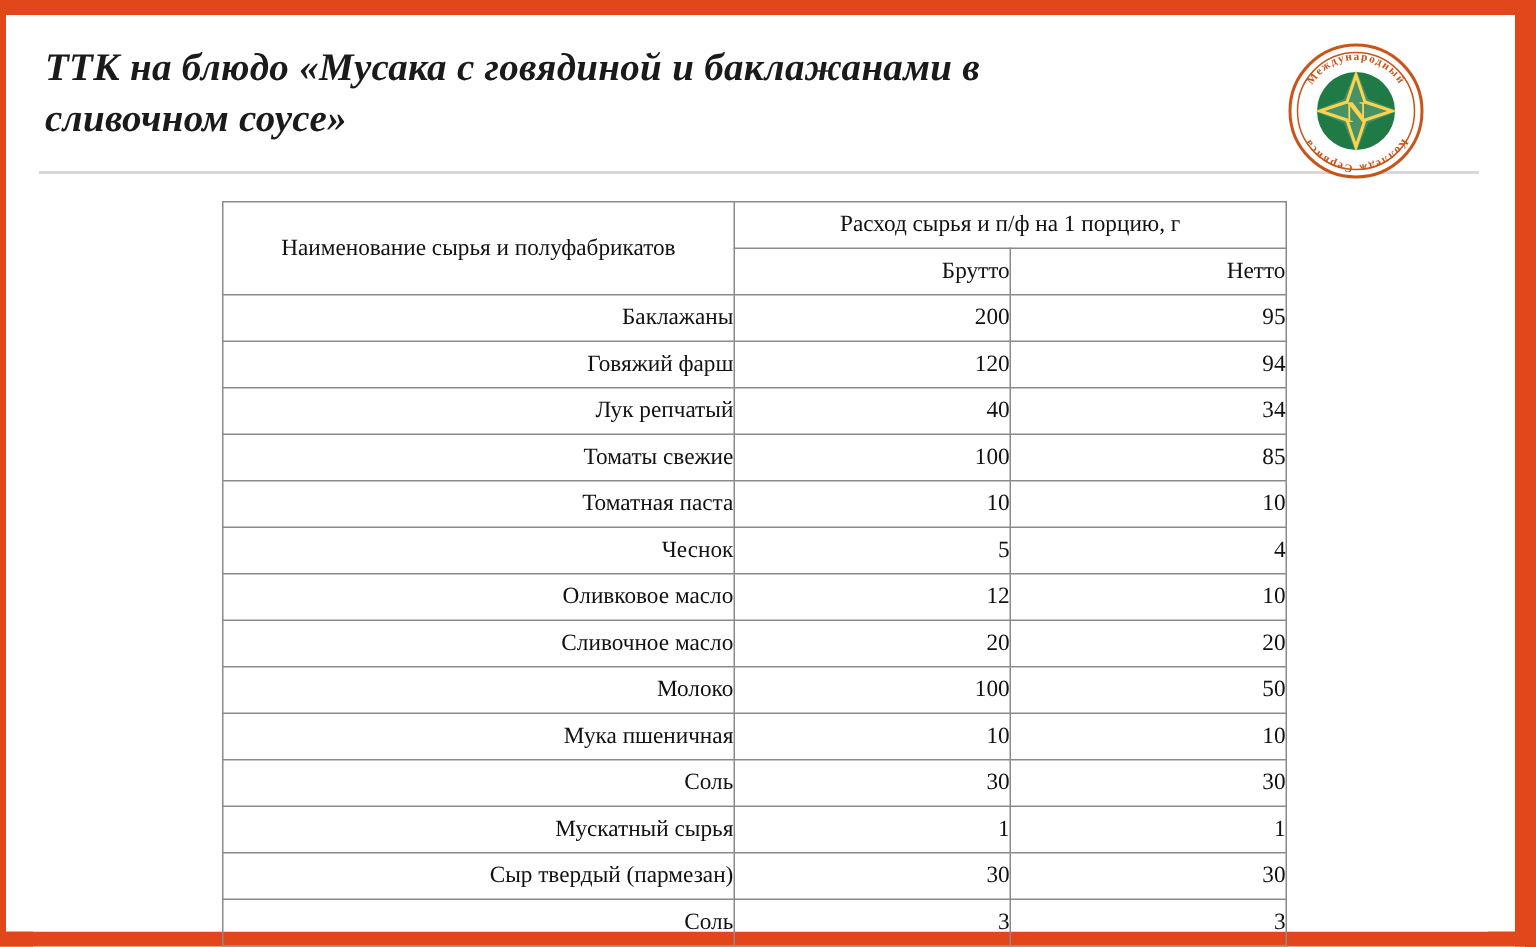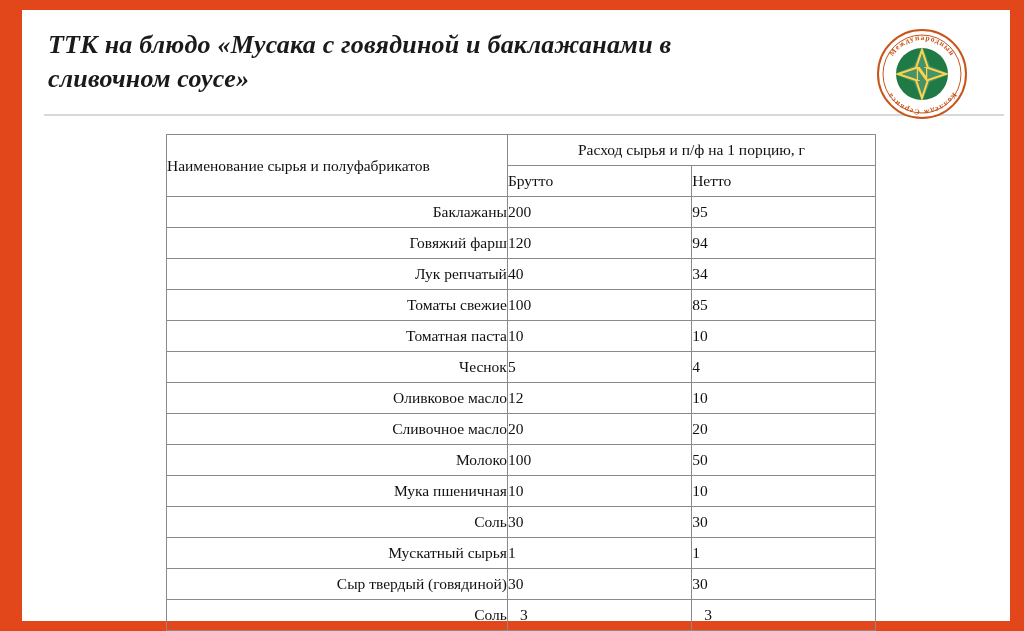--- a/index.html
+++ b/index.html
@@ -40,21 +40,21 @@
     background: #e2471c;
   }
   .frame-bottom {
     position: absolute;
     left: 0; bottom: 0;
     width: 1024px; height: 10px;
     background: #e2471c;
   }
   .inner {
     position: absolute;
-    left: 22px; top: 10px;
+    left: 4px; top: 10px;
     width: 988px;
     height: 611px;
     background: #ffffff;
   }
   .title {
     position: absolute;
     left: 26px;
     top: 18px;
     width: 640px;
     font-family: "Liberation Serif", serif;
@@ -108,24 +108,24 @@
     text-align: right;
     padding-left: 10px;
   }
   th.col-head-span {
     width: 364px;
     text-align: center;
   }
   th.col-brutto, td.col-brutto,
   th.col-netto, td.col-netto {
     width: 182px;
-    text-align: left;
+    text-align: right;
   }
   th.col-name {
-    text-align: left;
+    text-align: center;
     padding-left: 0;
   }
   tr.row-last td {
     border-bottom: 1px solid #8a8a8a;
     padding-left: 12px;
   }
 </style>
 </head>
 <body>
 
@@ -227,21 +227,21 @@
             <td class="col-name">Соль</td>
             <td class="col-brutto">30</td>
             <td class="col-netto">30</td>
           </tr>
           <tr>
             <td class="col-name">Мускатный сырья</td>
             <td class="col-brutto">1</td>
             <td class="col-netto">1</td>
           </tr>
           <tr>
-            <td class="col-name">Сыр твердый (говядиной)</td>
+            <td class="col-name">Сыр твердый (пармезан)</td>
             <td class="col-brutto">30</td>
             <td class="col-netto">30</td>
           </tr>
           <tr class="row-last">
             <td class="col-name">Соль</td>
             <td class="col-brutto">3</td>
             <td class="col-netto">3</td>
           </tr>
         </tbody>
       </table>

